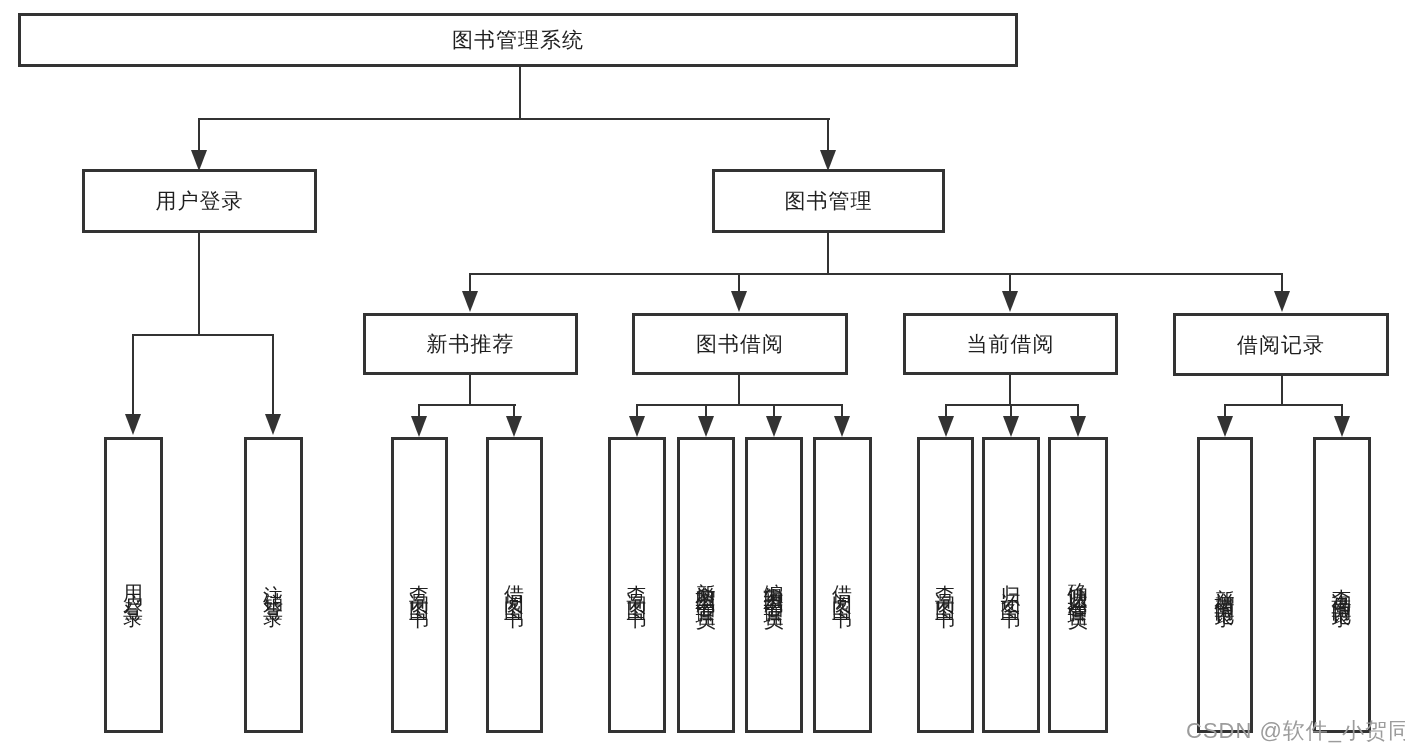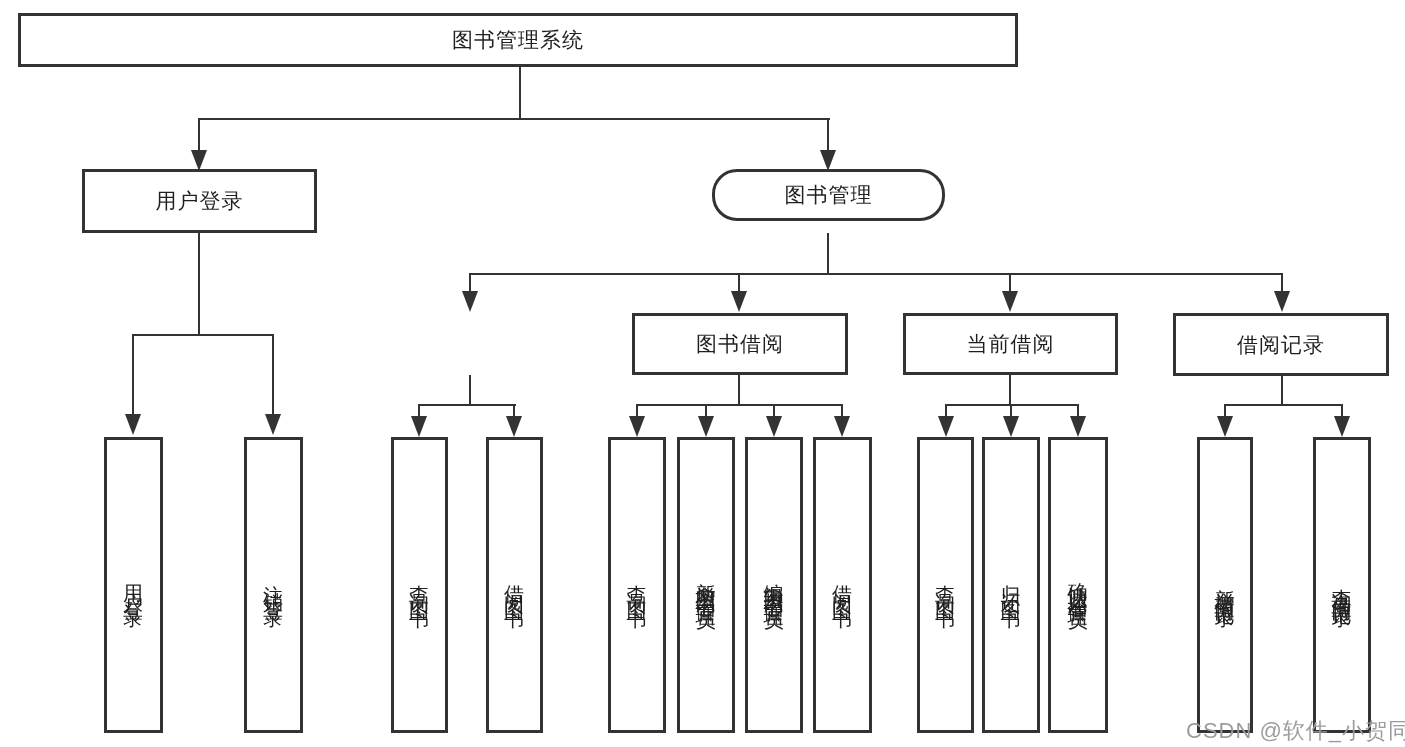--- a/index.html
+++ b/index.html
@@ -73,21 +73,21 @@
   <div class="vl" style="left:519px; top:66px; height:53px;"></div>
   <div class="hl" style="left:199px; top:118px; width:631px;"></div>
   <div class="vl" style="left:198px; top:118px; height:34px;"></div>
   <div class="arr" style="left:191px; top:150px;"></div>
   <div class="vl" style="left:827px; top:118px; height:34px;"></div>
   <div class="arr" style="left:820px; top:150px;"></div>
 
   <div class="hbox" style="left:82px; top:169px; width:235px; height:64px;">
     <span>用户登录</span>
   </div>
-  <div class="hbox" style="left:712px; top:169px; width:233px; height:52px;border-radius:25px;">
+  <div class="hbox" style="left:712px; top:169px; width:233px; height:64px;">
     <span>图书管理</span>
   </div>
 
   <div class="vl" style="left:198px; top:233px; height:103px;"></div>
   <div class="hl" style="left:132px; top:334px; width:142px;"></div>
   <div class="vl" style="left:132px; top:334px; height:82px;"></div>
   <div class="arr" style="left:125px; top:414px;"></div>
   <div class="vl" style="left:272px; top:334px; height:82px;"></div>
   <div class="arr" style="left:265px; top:414px;"></div>
 
@@ -95,20 +95,23 @@
   <div class="hl" style="left:470px; top:273px; width:813px;"></div>
   <div class="vl" style="left:469px; top:273px; height:20px;"></div>
   <div class="arr" style="left:462px; top:291px;"></div>
   <div class="vl" style="left:738px; top:273px; height:20px;"></div>
   <div class="arr" style="left:731px; top:291px;"></div>
   <div class="vl" style="left:1009px; top:273px; height:20px;"></div>
   <div class="arr" style="left:1002px; top:291px;"></div>
   <div class="vl" style="left:1281px; top:273px; height:20px;"></div>
   <div class="arr" style="left:1274px; top:291px;"></div>
 
+  <div class="hbox" style="left:363px; top:313px; width:215px; height:62px;">
+    <span>新书推荐</span>
+  </div>
   <div class="hbox" style="left:903px; top:313px; width:215px; height:62px;">
     <span>当前借阅</span>
   </div>
   <div class="hbox" style="left:632px; top:313px; width:216px; height:62px;">
     <span>图书借阅</span>
   </div>
   <div class="hbox" style="left:1173px; top:313px; width:216px; height:63px;">
     <span>借阅记录</span>
   </div>
 

